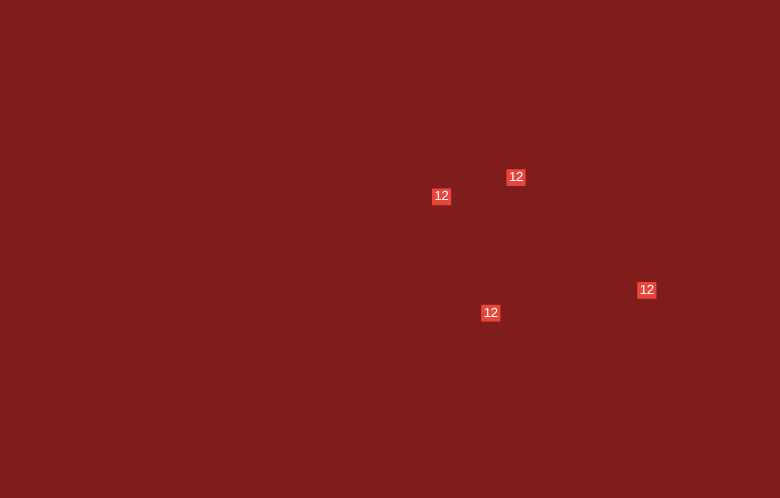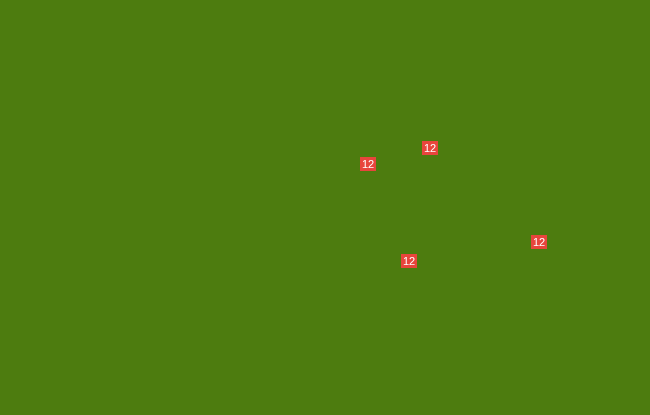--- a/index.html
+++ b/index.html
@@ -4,21 +4,21 @@
   <style>
     html, body {
       margin: 0;
       padding: 0;
       background: #ffffff;
     }
     .map-canvas {
       position: relative;
       width: 650px;
       height: 415px;
-      background: #4d7c0f;
+      background: #7f1d1d;
       overflow: hidden;
     }
     .marker-badge {
       position: absolute;
       width: 16px;
       height: 14px;
       background: #e8453c;
       color: #ffffff;
       font-family: "Liberation Sans", sans-serif;
       font-size: 11px;

